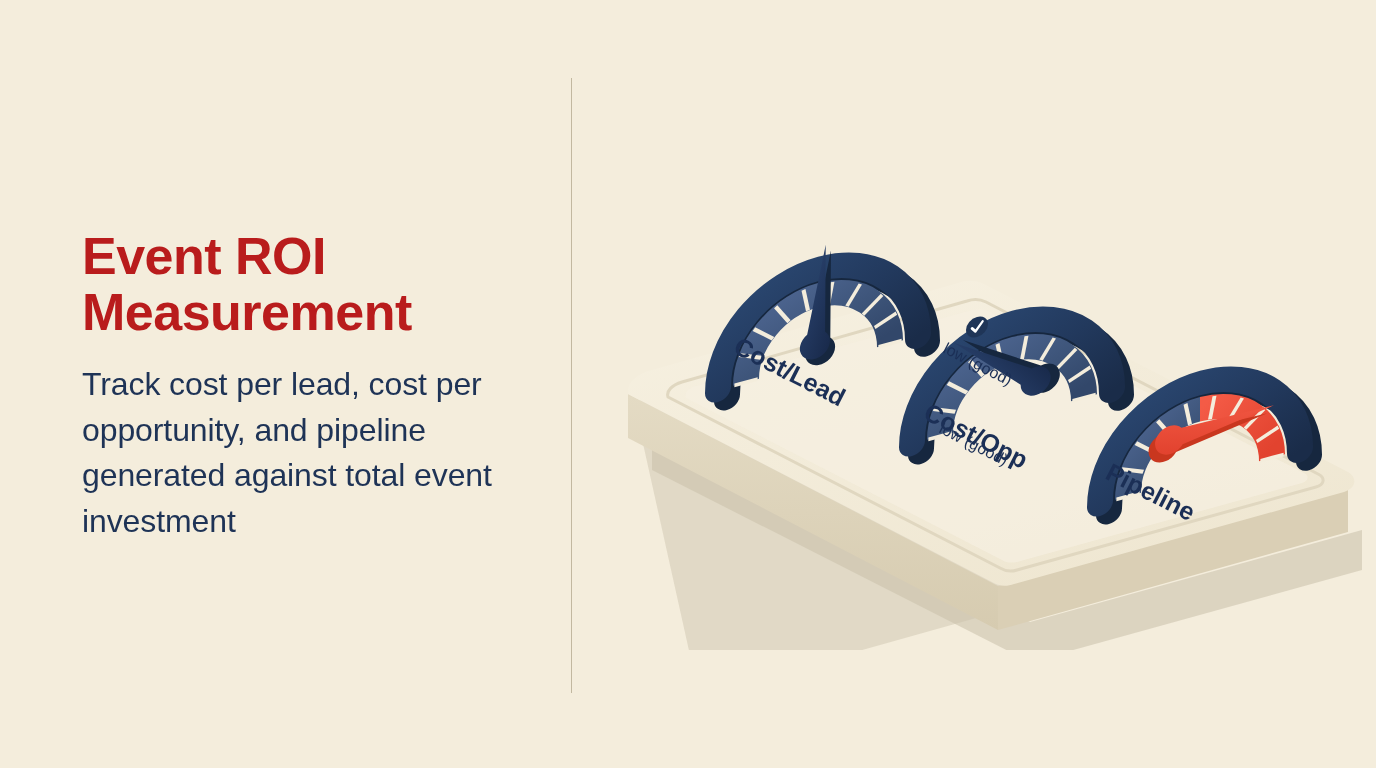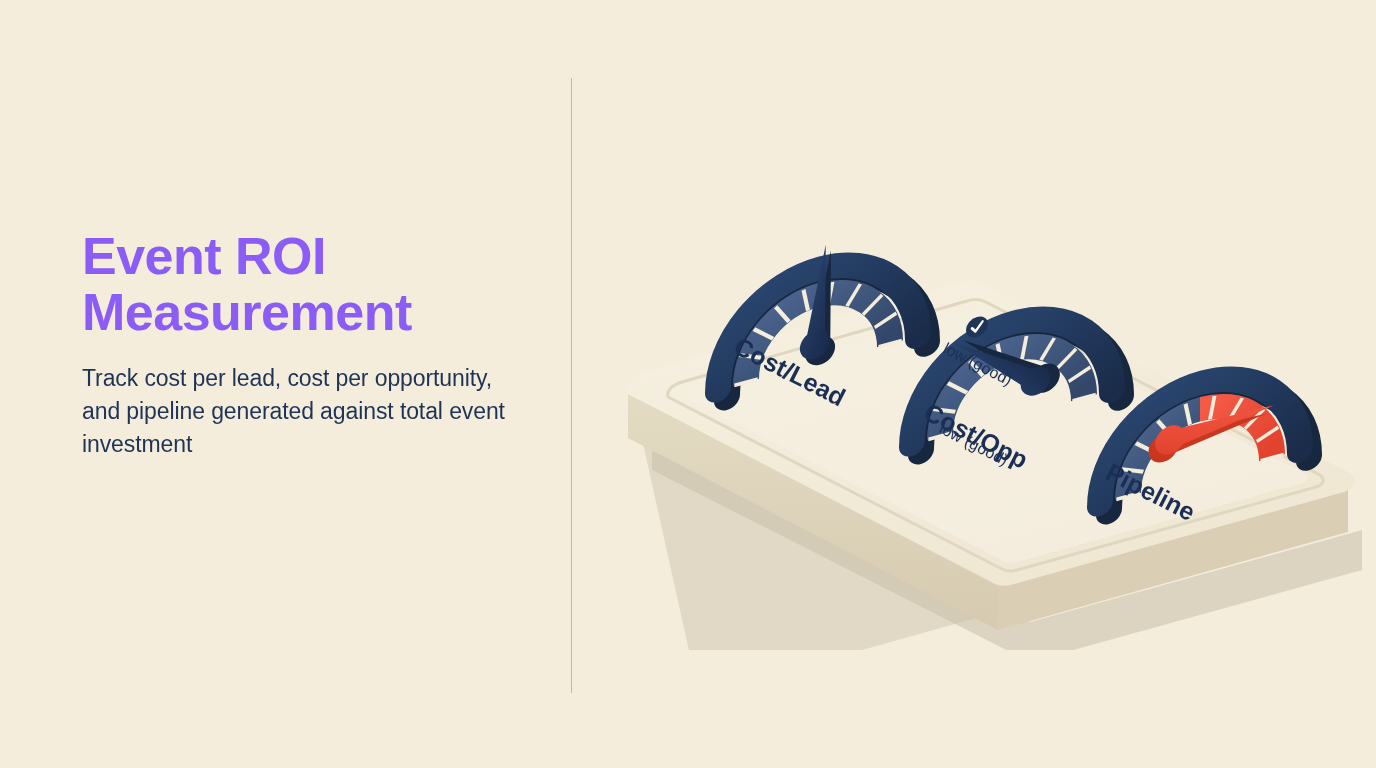--- a/index.html
+++ b/index.html
@@ -24,27 +24,27 @@
   .text-col {
     position: absolute;
     left: 82px;
     top: 228px;
     width: 445px;
   }
   .headline {
     font-size: 52px;
     line-height: 1.08;
     font-weight: 700;
-    color: #8b5cf6;
+    color: #b91c1c;
     letter-spacing: -0.5px;
     margin: 0 0 22px 0;
     white-space: pre-line;
   }
   .subhead {
-    font-size: 23px;
+    font-size: 32px;
     line-height: 1.42;
     font-weight: 400;
     color: #1e3356;
     margin: 0;
     letter-spacing: -0.1px;
   }
 
   
   .divider {
     position: absolute;

